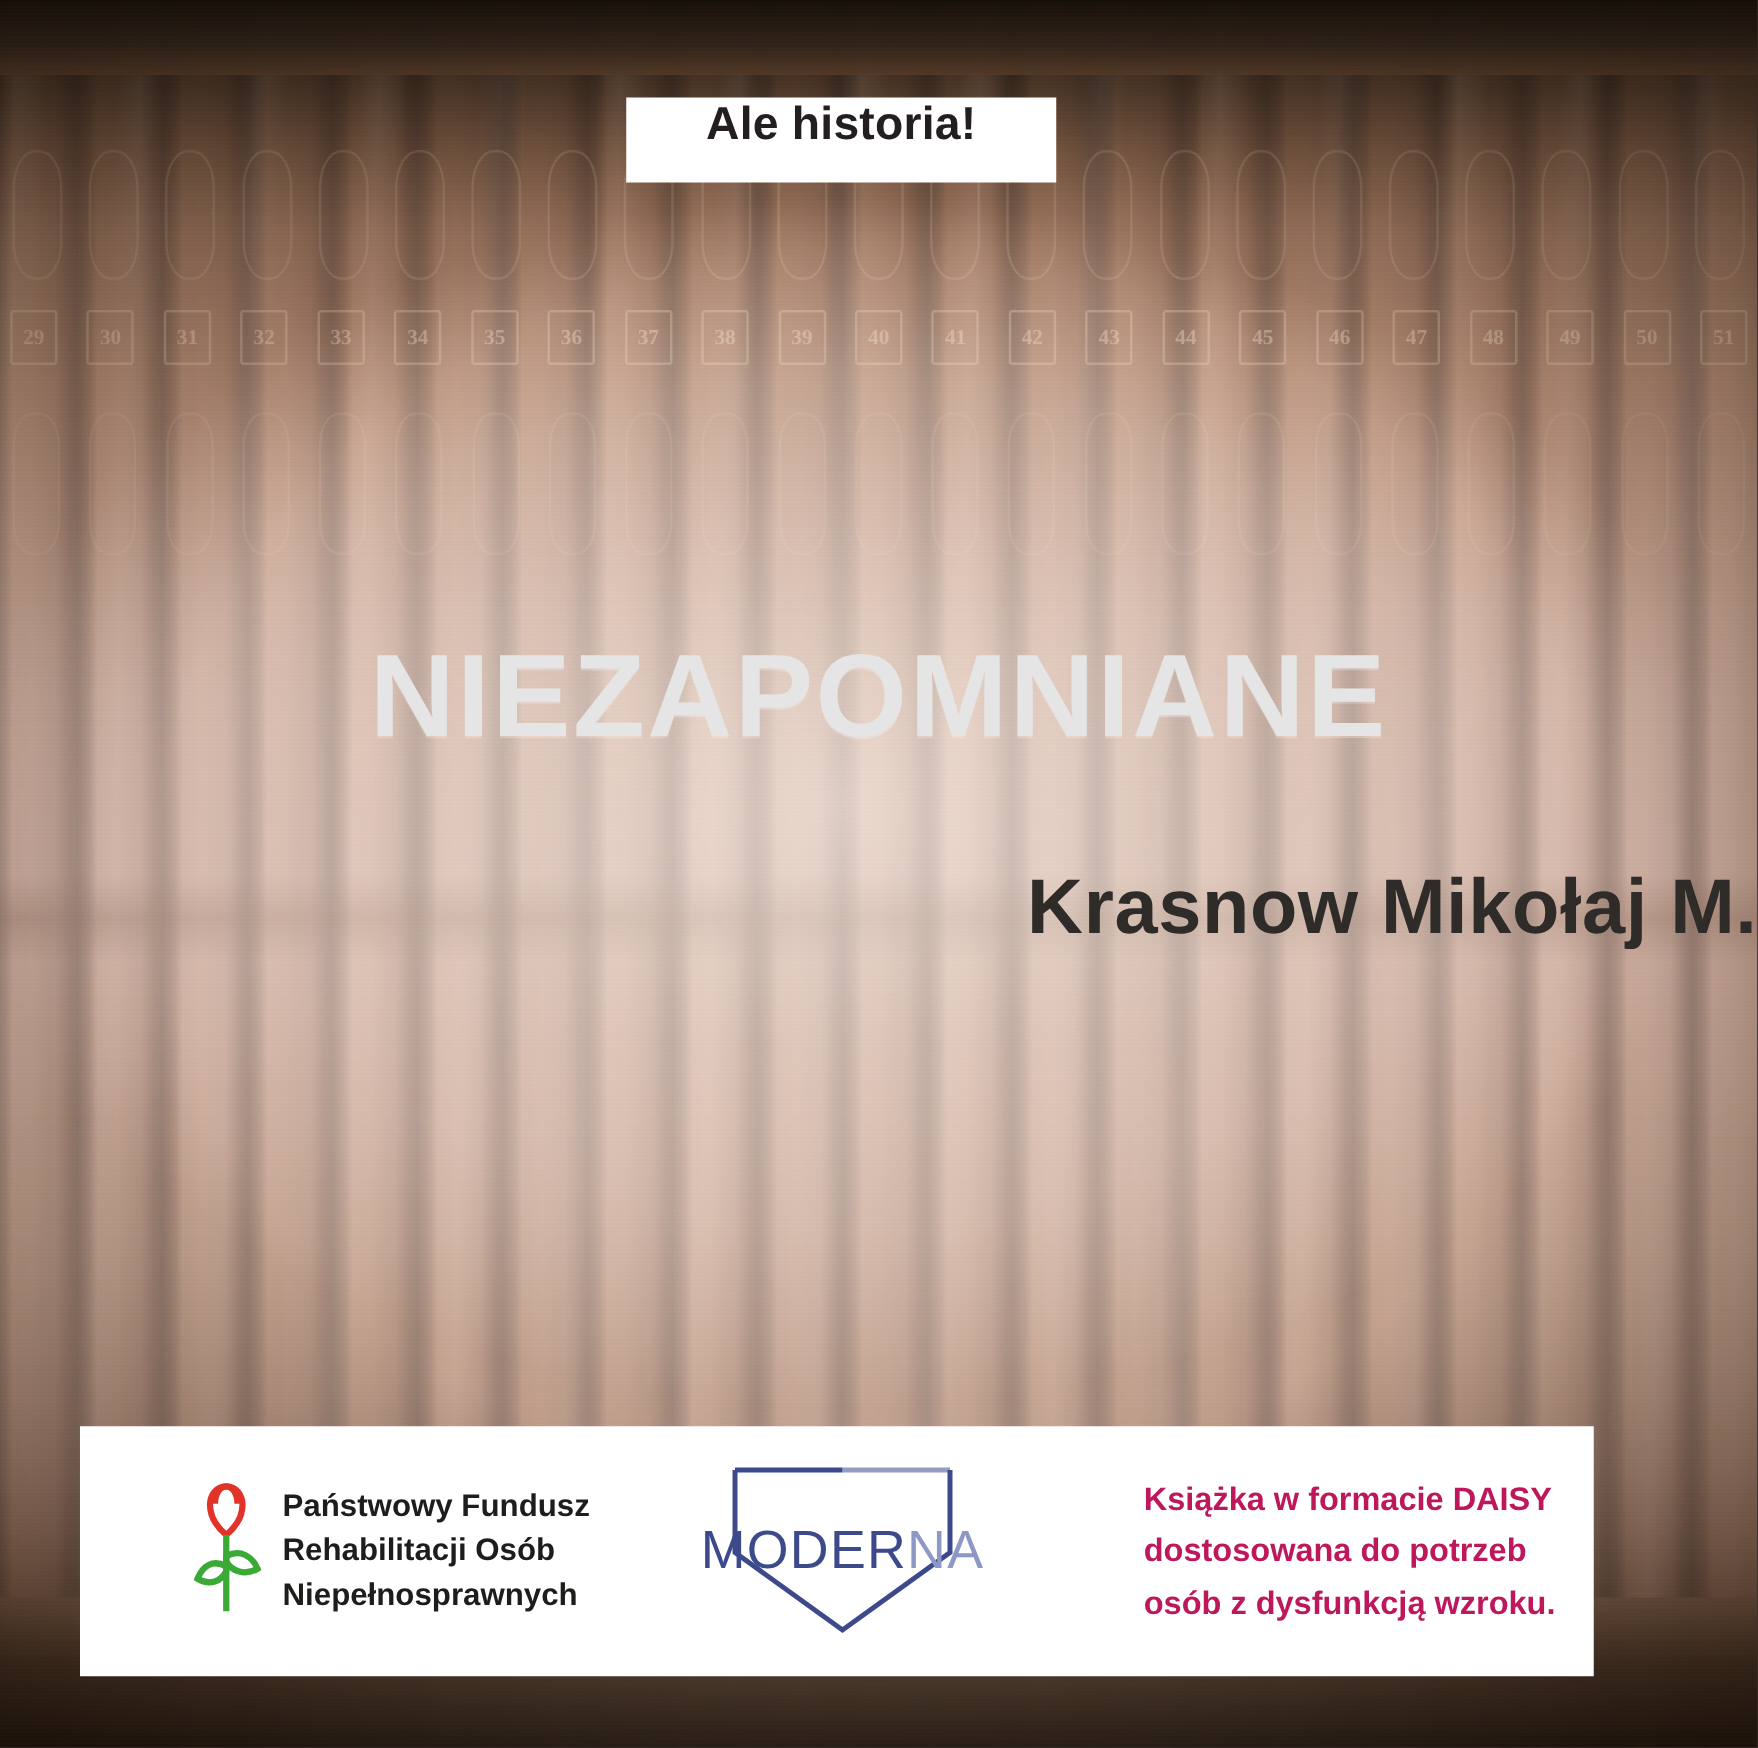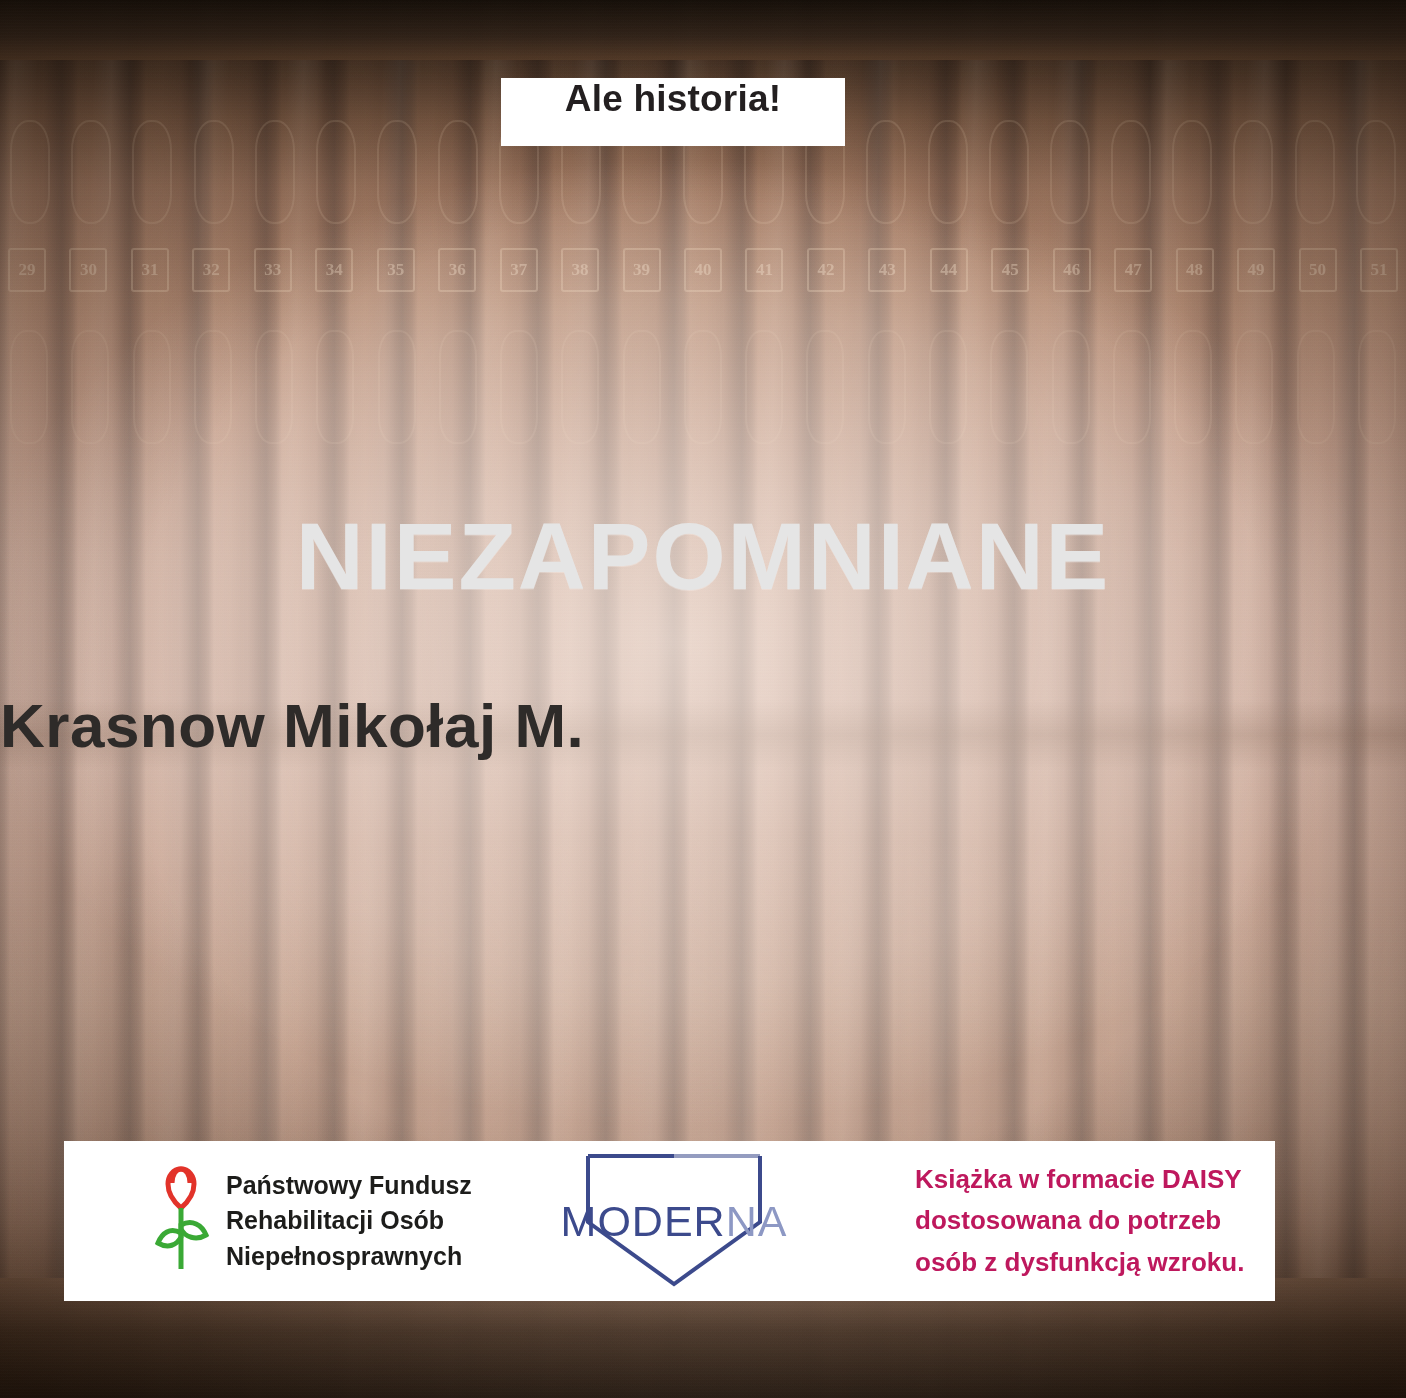--- a/index.html
+++ b/index.html
@@ -196,34 +196,34 @@
     font-weight: bold;
     color: #e5e5e5;
     letter-spacing: 2px;
     line-height: 1.05;
     text-shadow: 0 1px 0 rgba(255,255,255,0.25);
   }
   .author {
     position: absolute;
     left: 0; right: 0;
     top: 690px;
-    text-align: left;
+    text-align: right;
     font-size: 62px;
     font-weight: bold;
     color: #2e2b29;
     letter-spacing: 0.5px;
   }
 
   
   .footer {
     position: absolute;
     left: 64px;
     top: 1141px;
     width: 1211px;
-    height: 160px;
+    height: 200px;
     background: #ffffff;
     display: flex;
     align-items: center;
   }
   .footer-col {
     display: flex;
     align-items: center;
     height: 100%;
   }
   .pfron {

